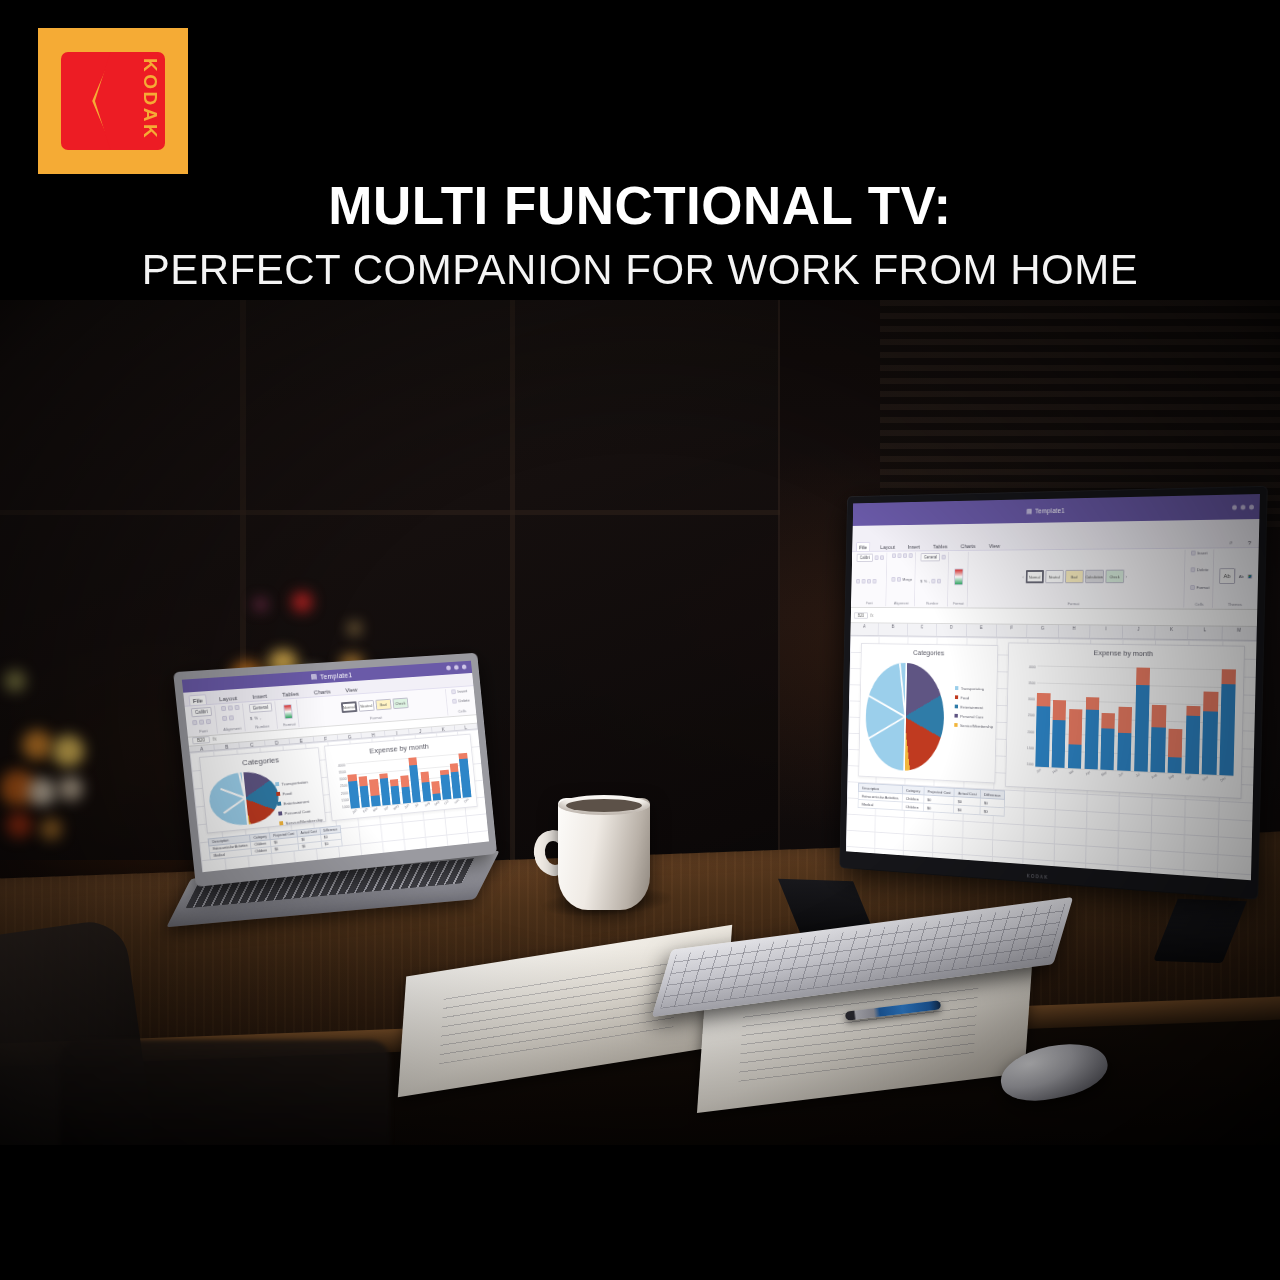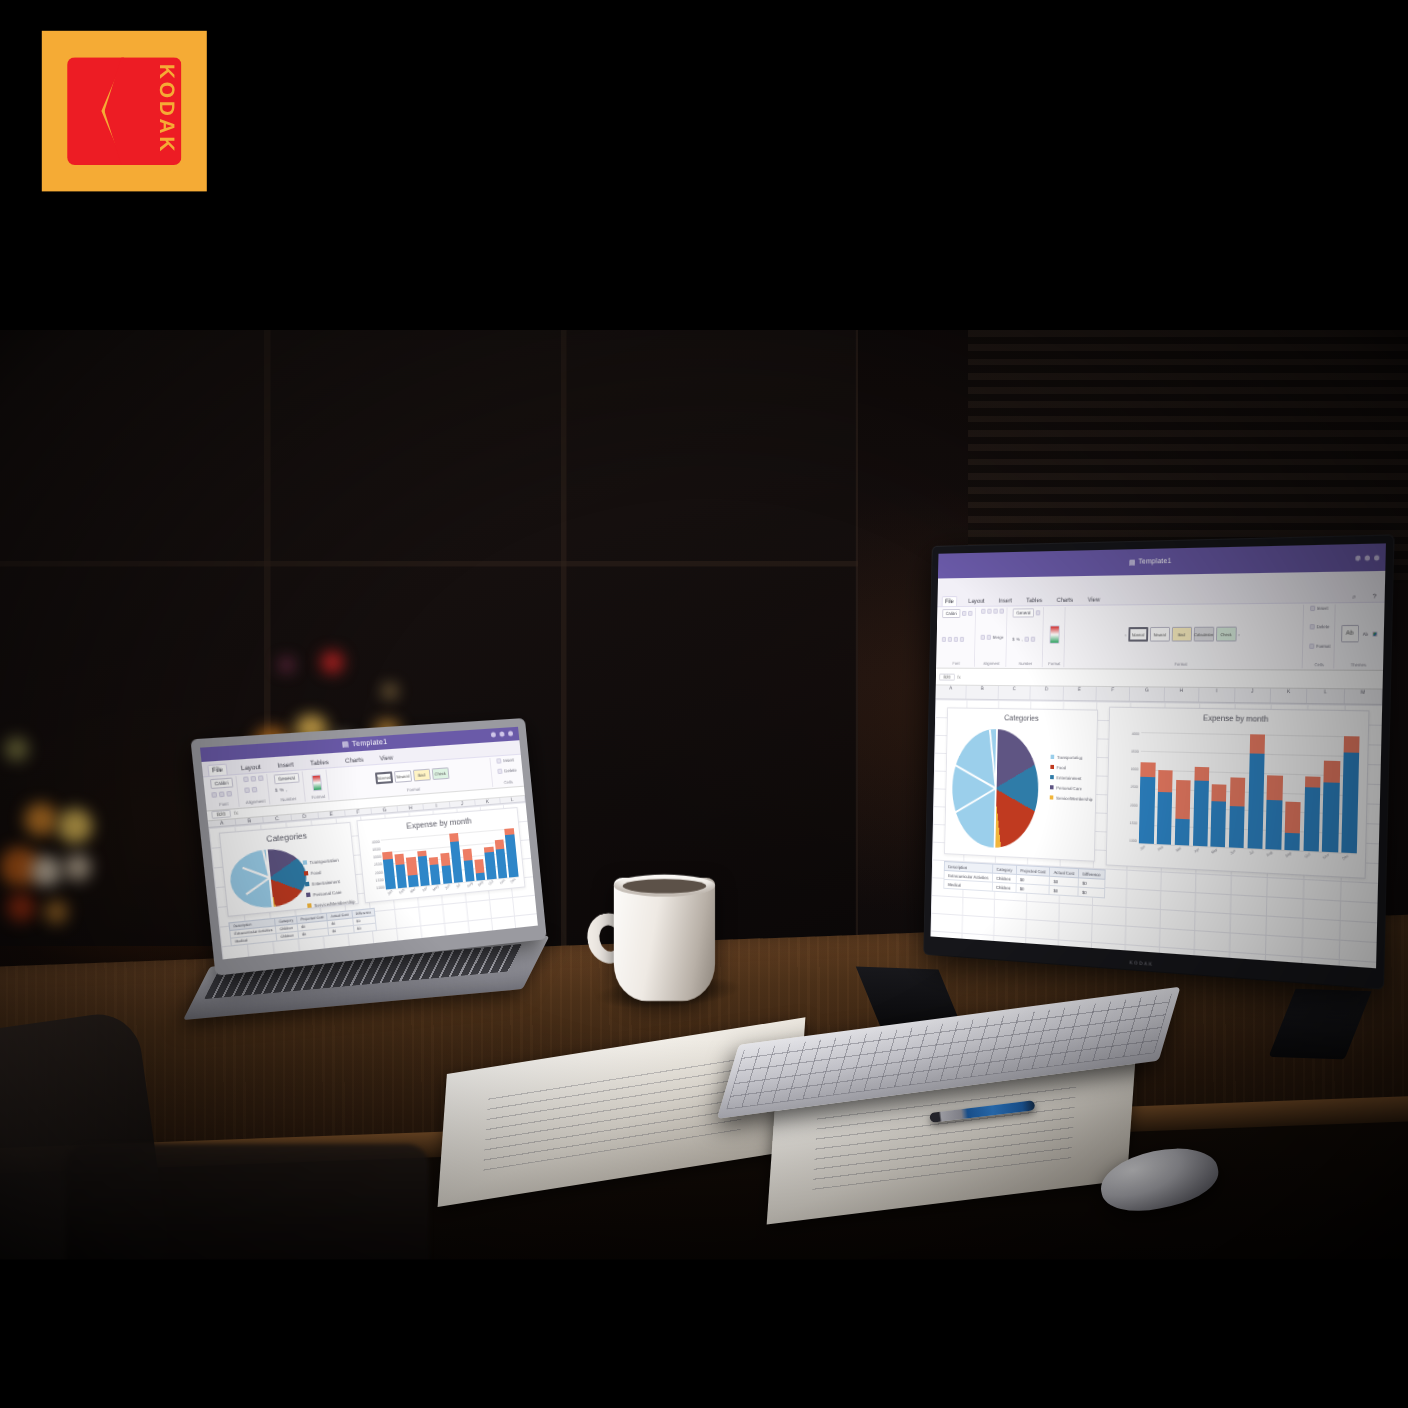--- a/index.html
+++ b/index.html
@@ -986,14 +986,16 @@
   <div class="vignette"></div>
 
   <div class="top-black"></div>
   <div class="kodak-logo">
     <div class="kodak-mark">
       <div class="k-block"></div>
       <div class="k-block2"></div>
       <div class="kodak-word">KODAK</div>
     </div>
   </div>
+  <div class="headline">MULTI FUNCTIONAL TV:</div>
+  <div class="subheadline">PERFECT COMPANION FOR WORK FROM HOME</div>
 
 </div>
 
 </body></html>

